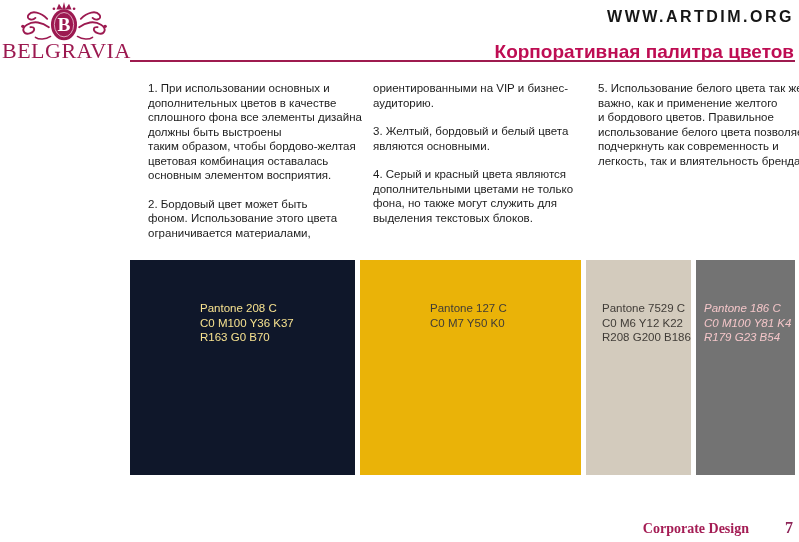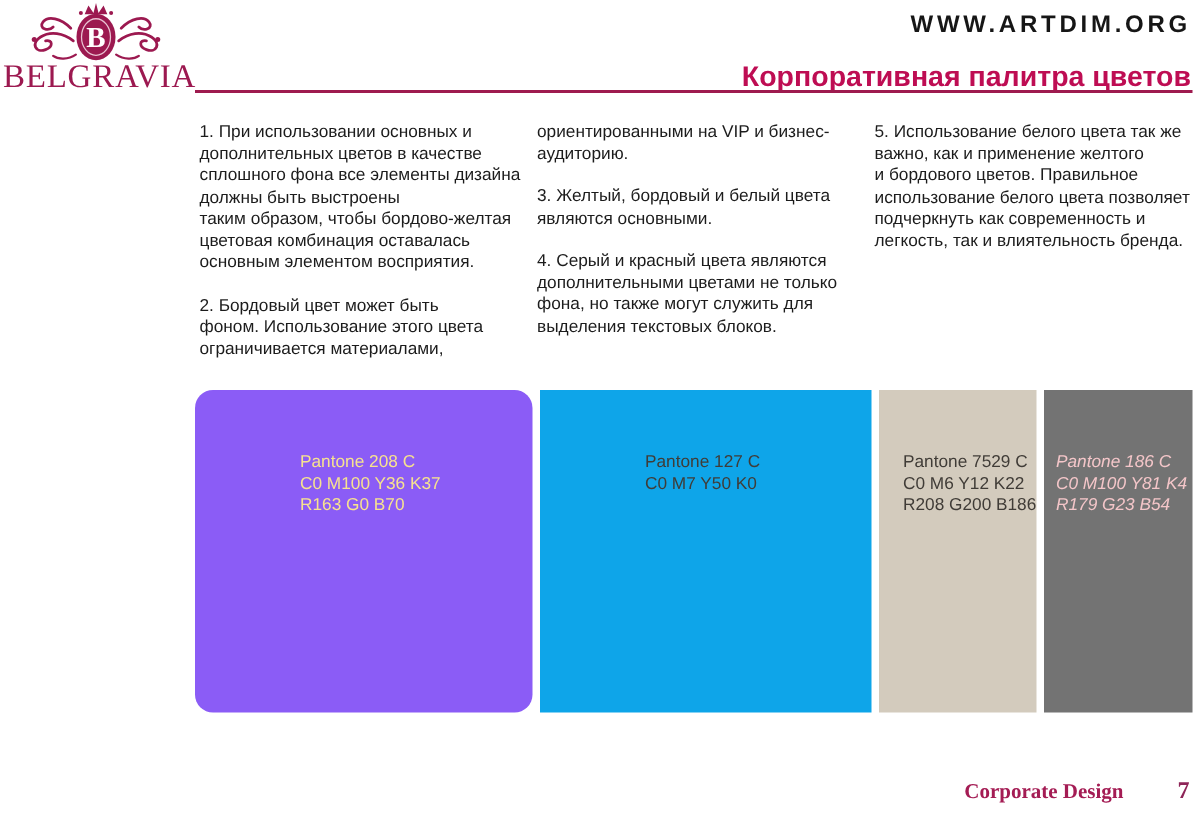--- a/index.html
+++ b/index.html
@@ -26,20 +26,21 @@
   }
   .header-rule {
     position:absolute; left:130px; right:4px; top:60px; height:2px;
     background:#9E1B4F;
   }
 
   
   .col {
     position:absolute; top:81px; font-size:11.5px; line-height:14.5px;
     color:#1c1c1c;
+    margin-left:15px;
   }
   .col p { white-space:pre-line; margin-bottom:14px; }
   .col-1 { left:133px; width:226px; }
   .col-2 { left:358px; width:220px; }
   .col-3 { left:583px; width:214px; }
 
   
   .swatches {
     position:absolute; left:130px; top:260px; height:215px;
     display:flex; gap:5px;
@@ -121,26 +122,26 @@
   <div class="col col-3">
     <p>5. Использование белого цвета так же
 важно, как и применение желтого
 и бордового цветов. Правильное
 использование белого цвета позволяет
 подчеркнуть как современность и
 легкость, так и влиятельность бренда.</p>
   </div>
 
   <div class="swatches">
-    <div class="swatch sw-0" style="background: #8b5cf6; color: rgb(247, 226, 143); border-radius: 12px;">
+    <div class="swatch sw-0" style="background: #0f172a; color: rgb(247, 226, 143);">
       <div class="line">Pantone 208 C</div>
       <div class="line">C0 M100 Y36 K37</div>
       <div class="line">R163 G0 B70</div>
     </div>
-    <div class="swatch sw-1" style="background: #0ea5e9; color: rgb(64, 60, 55);">
+    <div class="swatch sw-1" style="background: #eab308; color: rgb(64, 60, 55);">
       <div class="line">Pantone 127 C</div>
       <div class="line">C0 M7 Y50 K0</div>
     </div>
     <div class="swatch sw-2" style="background: rgb(211, 203, 189); color: rgb(64, 60, 55);">
       <div class="line">Pantone 7529 C</div>
       <div class="line">C0 M6 Y12 K22</div>
       <div class="line">R208 G200 B186</div>
     </div>
     <div class="swatch sw-3" style="background: #737373; color: rgb(244, 198, 201); font-style: italic;">
       <div class="line">Pantone 186 C</div>

